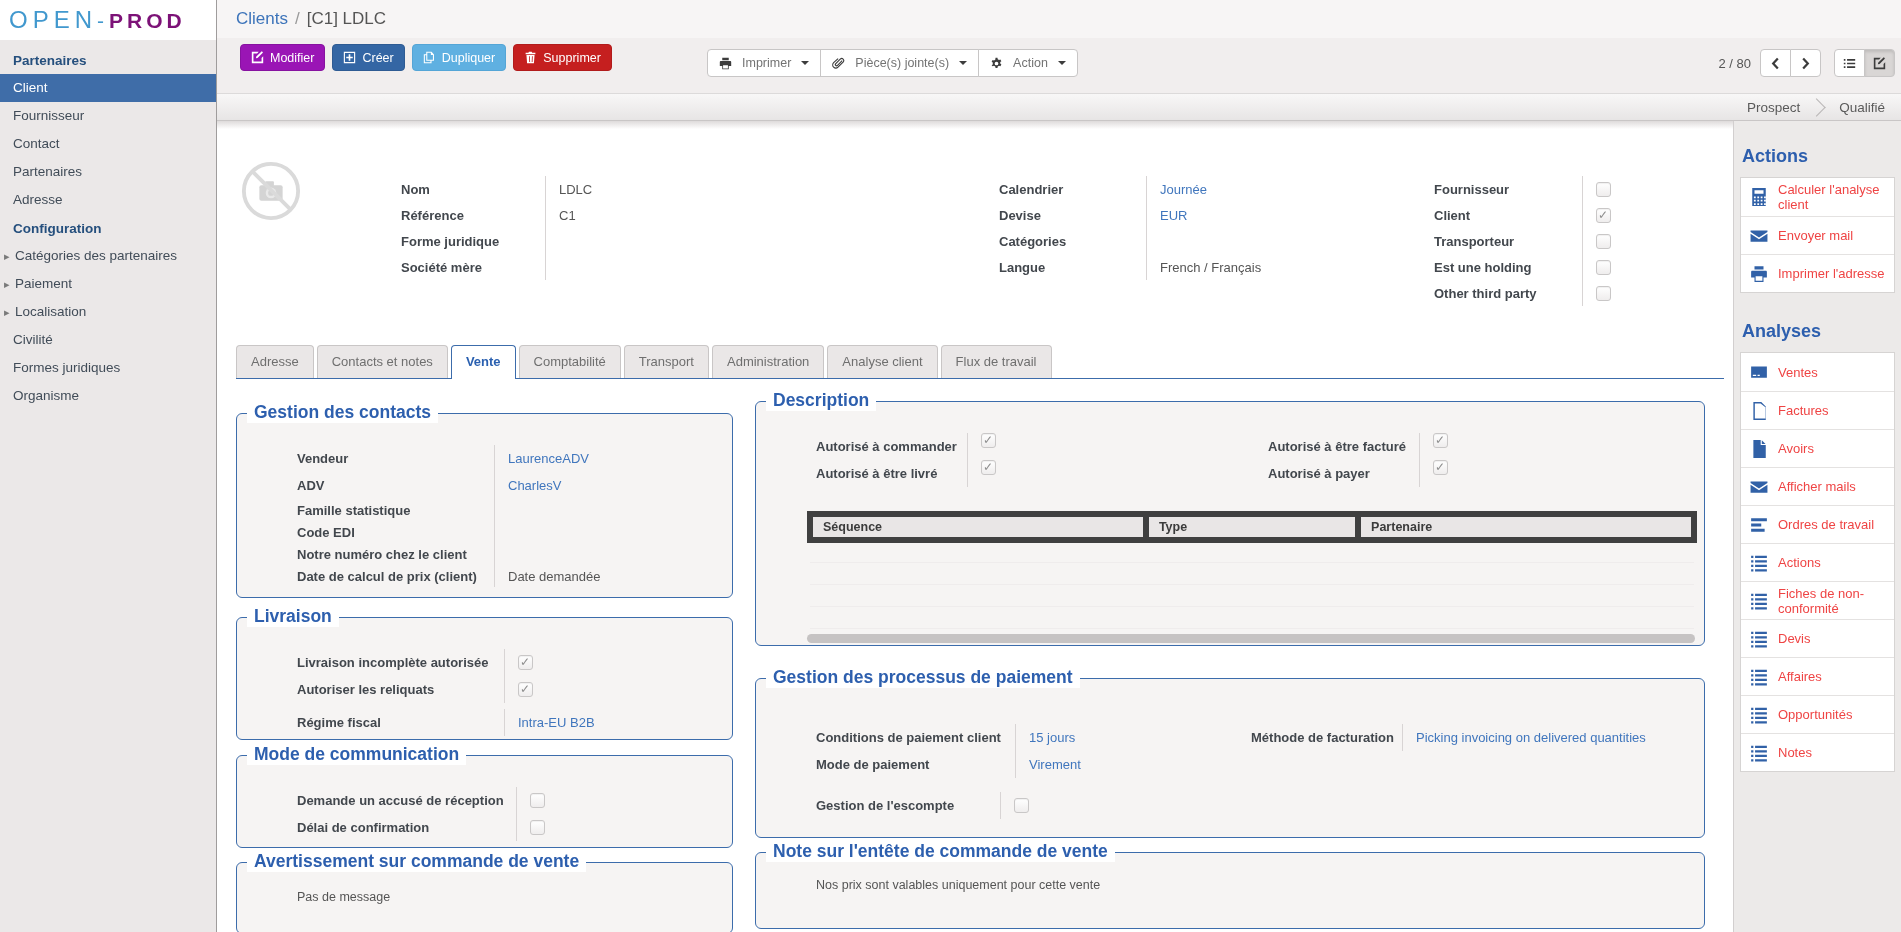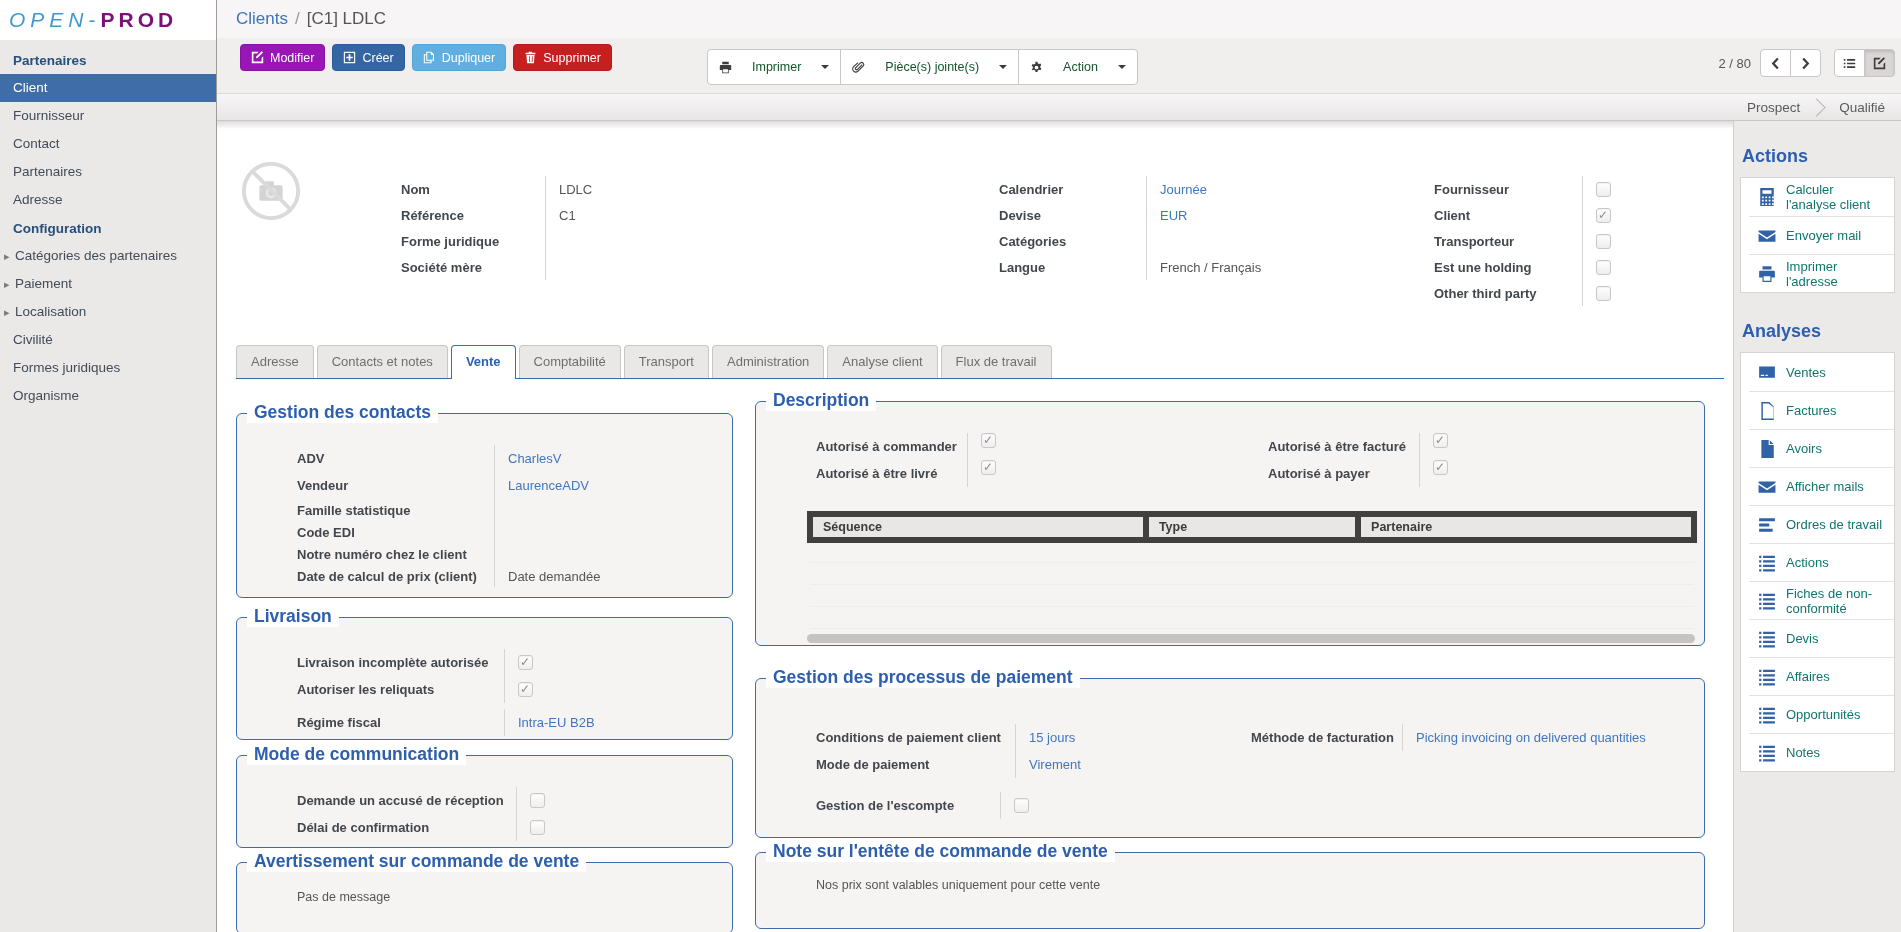--- a/index.html
+++ b/index.html
@@ -2,21 +2,21 @@
 <html><head>
 <meta charset="utf-8">
 <style>
   * { margin:0; padding:0; box-sizing:border-box; }
   body { font-family:"Liberation Sans", sans-serif; background:#f1eeee; }
   .screen { position:relative; width:1901px; height:932px; background:#f1eeee; overflow:hidden; }
 
   
   #sidebar { position:absolute; left:0; top:0; width:217px; height:932px; background:#ebe8e8; border-right:1px solid #9f9c9c; }
   .logo { height:40px; background:#fff; padding-left:9px; line-height:40px; white-space:nowrap; }
-  .logo-open { color:#4198ce; font-size:21px; letter-spacing:5px;font-style:italic; }
+  .logo-open { color:#4198ce; font-size:24px; letter-spacing:5px; }
   .logo-dash { color:#4198ce; font-size:21px; letter-spacing:5px; }
   .logo-prod { color:#7c1277; font-size:21px; font-weight:bold; letter-spacing:4px; }
   .nav { padding-top:6px; }
   .nav-header { padding:7px 0 6px 13px; font-size:13.5px; font-weight:bold; color:#254f7d; }
   .nav-item { position:relative; height:28px; line-height:28px; padding-left:13px; font-size:13.5px; color:#414c58; cursor:pointer; }
   .nav-item.active { background:#3f6da8; color:#fff; }
   .nav-item .caret-r { position:absolute; left:4px; top:0; color:#7a7a7a; font-size:11px; }
   .nav-item.expandable { padding-left:15px; }
 
   
@@ -28,21 +28,21 @@
   #toolbar { position:absolute; left:217px; top:38px; width:1684px; height:55px; background:#f1eeee; }
   .btn { display:inline-flex; align-items:center; gap:6px; height:27px; padding:0 10px; border-radius:4px; font-size:12.5px; color:#fff; border:1px solid transparent; cursor:pointer; vertical-align:top; }
   .btn svg { width:13px; height:13px; fill:currentColor; }
   .action-buttons { position:absolute; left:23px; top:6px; display:flex; gap:7px; }
   .btn-modifier { background:#9a15b5; border-color:#8712a0; }
   .btn-creer { background:#3466a4; border-color:#2e5b93; }
   .btn-dupliquer { background:#5fb0e1; border-color:#54a5d6; }
   .btn-supprimer { background:#c51f1f; border-color:#b11b1b; }
 
   .dropdown-group { position:absolute; left:490px; top:11px; display:flex; }
-  .dd-btn { display:inline-flex; align-items:center; gap:20px; height:36px; padding:0 11px; background:#fff; border:1px solid #c8c6c6; color:#14532d; font-size:12.5px; cursor:pointer; margin-left:-1px; }
+  .dd-btn { display:inline-flex; align-items:center; gap:10px; height:28px; padding:0 11px; background:#fff; border:1px solid #c8c6c6; color:#737373; font-size:12.5px; cursor:pointer; margin-left:-1px; }
   .dd-btn:first-child { border-radius:4px 0 0 4px; margin-left:0; }
   .dd-btn:last-child { border-radius:0 4px 4px 0; }
   .dd-btn svg { width:13px; height:13px; fill:#3c3c3c; }
   .caret-down { width:0; height:0; border-left:4px solid transparent; border-right:4px solid transparent; border-top:4px solid #3c3c3c; display:inline-block; }
 
   .pager-zone { position:absolute; right:6px; top:11px; display:flex; align-items:center; }
   .pager-counter { font-size:13px; color:#555; margin-right:9px; }
   .btn-group { display:flex; }
   .tool-btn { width:31px; height:28px; background:#fff; border:1px solid #c8c6c6; display:flex; align-items:center; justify-content:center; cursor:pointer; margin-left:-1px; color:#3c3c3c; }
   .tool-btn:first-child { border-radius:4px 0 0 4px; margin-left:0; }
@@ -114,21 +114,21 @@
   .paie-right { position:absolute; left:495px; top:45px; display:flex; align-items:center; height:27px; }
   .paie-right .flabel { width:152px; }
   .esc-row { margin-top:14px; display:flex; align-items:center; height:27px; }
   .esc-row .flabel { width:185px; }
 
   
   #right-panel { position:absolute; left:1733px; top:121px; width:168px; height:811px; background:#eceae9; border-left:1px solid #d2cfcf; padding:0 6px; }
   .panel-title { margin:25px 0 10px 2px; font-size:18px; font-weight:bold; color:#2d5fae; }
   .panel-title.second { margin-top:28px; }
   .panel-card { background:#fff; border:1px solid #d6d4d3; }
-  .panel-item { min-height:38px; display:flex; align-items:center; gap:9px; padding:3px 8px; border-top:1px solid #e4e2e1; font-size:13px; color:#0f766e; cursor:pointer;margin-left:8px; }
+  .panel-item { min-height:38px; display:flex; align-items:center; gap:9px; padding:3px 8px; border-top:1px solid #e4e2e1; font-size:13px; color:#ef4444; cursor:pointer; }
   .panel-item:first-child { border-top:none; }
   .panel-item svg { width:20px; height:18px; fill:#3161a7; flex:none; }
 </style>
 </head>
 <body>
 
 <div class="screen">
 
   <aside id="sidebar">
     <div class="logo"><span class="logo-open">OPEN</span><span class="logo-dash">-</span><span class="logo-prod">PROD</span></div>
@@ -332,26 +332,26 @@
       <div class="tab">Transport</div>
       <div class="tab">Administration</div>
       <div class="tab">Analyse client</div>
       <div class="tab">Flux de travail</div>
     </div>
 
     <div class="fieldset fs-contacts">
       <span class="legend">Gestion des contacts</span>
       <div class="fbody">
         <div class="srow h27">
+            <div class="flabel">Vendeur</div>
+            <div class="fvalue link">LaurenceADV</div>
+          </div>
+        <div class="srow h27">
             <div class="flabel">ADV</div>
             <div class="fvalue link">CharlesV</div>
-          </div>
-        <div class="srow h27">
-            <div class="flabel">Vendeur</div>
-            <div class="fvalue link">LaurenceADV</div>
           </div>
         <div class="srow h22">
             <div class="flabel">Famille statistique</div>
             <div class="fvalue"></div>
           </div>
         <div class="srow h22">
             <div class="flabel">Code EDI</div>
             <div class="fvalue"></div>
           </div>
         <div class="srow h22">

